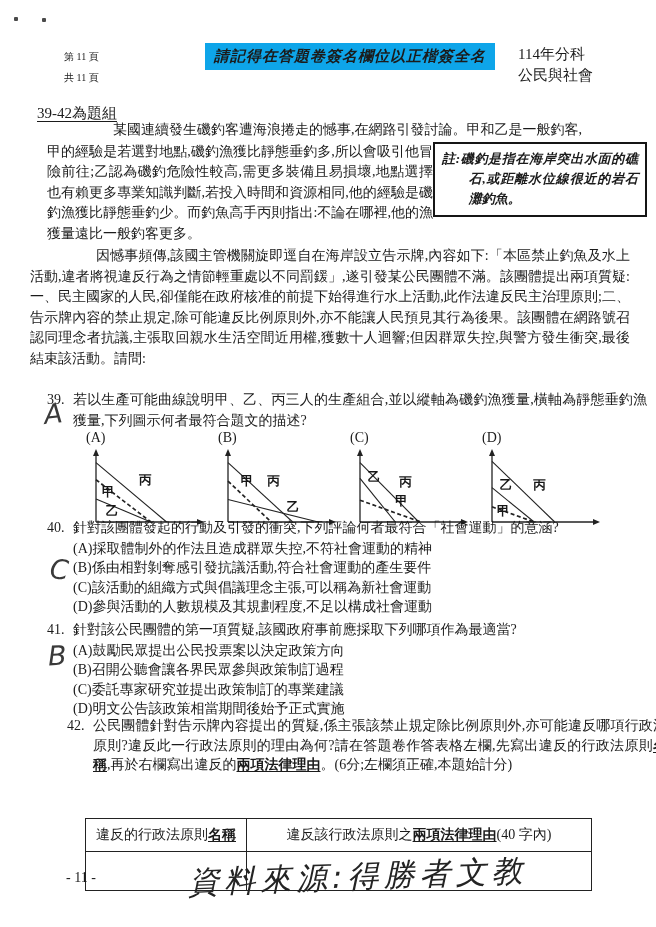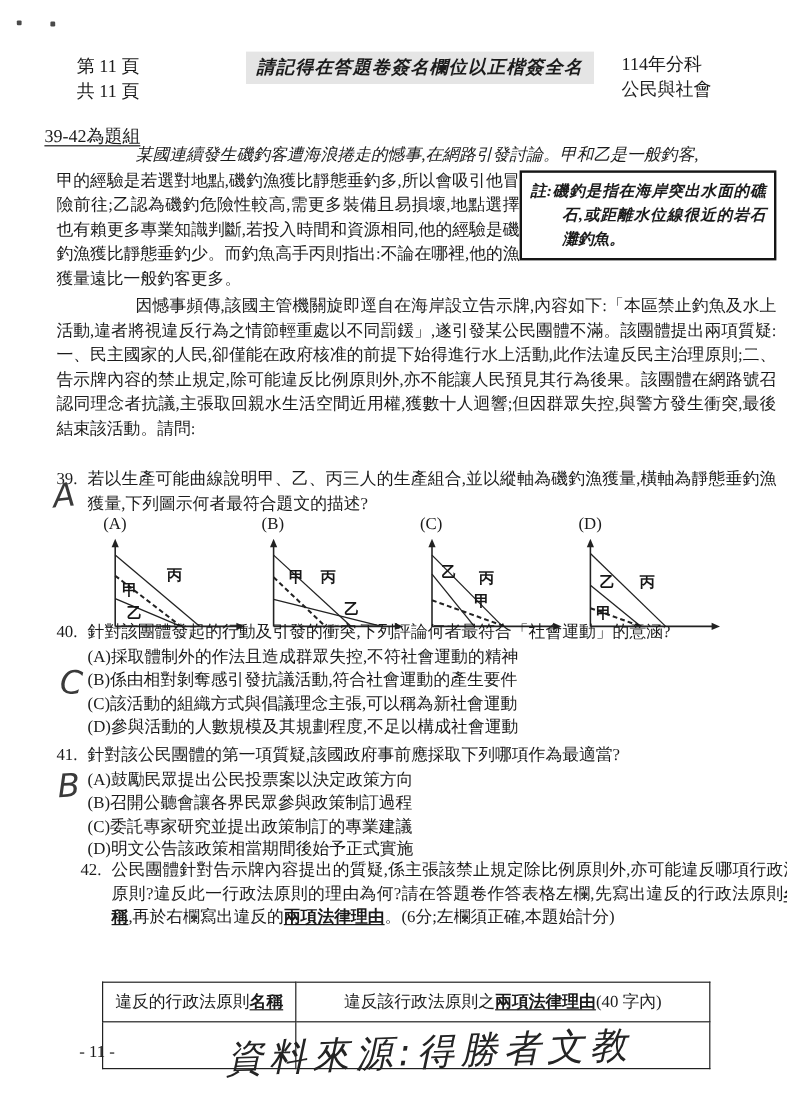--- a/index.html
+++ b/index.html
@@ -5,39 +5,39 @@
   html,body{margin:0;padding:0;}
   body{
     width:656px;height:927px;position:relative;background:#ffffff;
     font-family:"Liberation Serif","DejaVu Serif",serif;
     color:#1b1b1b;overflow:hidden;
     -webkit-font-smoothing:antialiased;
   }
   .abs{position:absolute;}
   .speck{position:absolute;width:4px;height:4px;background:#4a4a4a;border-radius:1px;}
   
-  .hdr-left{left:64px;top:46px;font-size:15px;line-height:21px;}
+  .hdr-left{left:64px;top:46px;font-size:10px;line-height:21px;}
   .banner{
-    left:205px;top:43px;background:#e5e5e5;padding:4px 9px;
+    left:205px;top:43px;background:#0ea5e9;padding:4px 9px;
     font-size:15px;font-weight:bold;letter-spacing:1px;font-style:italic;
   }
   .hdr-right{left:518px;top:44px;font-size:15px;line-height:21px;}
   
   .group-title{left:37px;top:104px;font-size:15px;text-decoration:underline;text-underline-offset:3px;}
   
   .p1{left:47px;top:120px;width:600px;font-size:14px;line-height:20.5px;text-align:justify;}
-  .p1-line1{text-indent:66px;margin:0;font-style:italic;}
+  .p1-line1{text-indent:66px;margin:0;}
   .p1-row{display:flex;margin-top:1px;}
   .p1-rest{flex:1;margin:0;}
   .notebox{
     width:196px;flex:none;border:2px solid #151515;padding:5px 7px 6px 7px;
     font-size:13px;font-weight:bold;line-height:20px;align-self:flex-start;
   }
   .notebox p{margin:0;padding-left:2.05em;text-indent:-2.05em;font-style:italic;}
-  .p2{left:47px;top:246px;width:600px;font-size:14px;line-height:20.5px;text-indent:66px;text-align:justify;margin:0;}
+  .p2{left:30px;top:246px;width:600px;font-size:14px;line-height:20.5px;text-indent:66px;text-align:justify;margin:0;}
   
   .question{display:flex;font-size:14px;line-height:20.5px;}
   .qnum{width:26px;flex:none;}
   .qbody{flex:1;text-align:justify;}
   .q39{left:47px;top:390px;width:600px;}
   .q40{left:47px;top:518px;width:600px;}
   .q41{left:47px;top:620px;width:600px;}
   .q42{left:47px;top:716px;width:600px;line-height:19.5px;margin-left:20px;}
   .option{line-height:19.5px;}
   .q40 .qbody > .stem, .q41 .qbody > .stem{display:block;}

